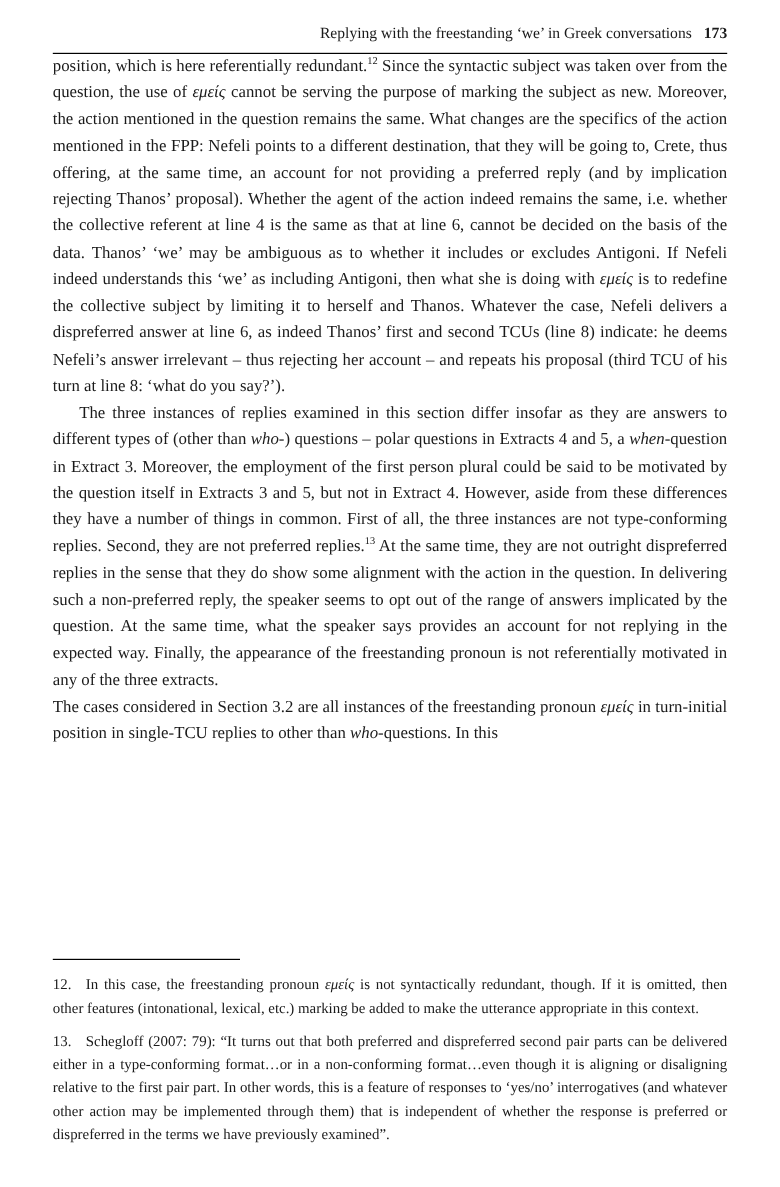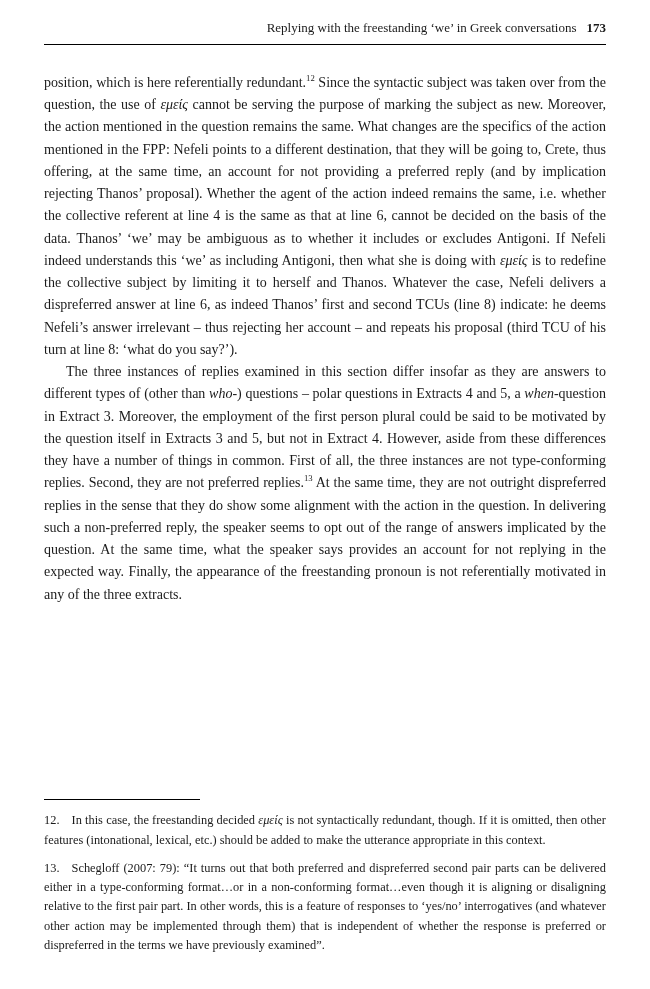--- a/index.html
+++ b/index.html
@@ -24,21 +24,21 @@
     padding-top:4px;
   }
   .running-title{font-weight:normal;}
   .page-number{font-weight:bold;margin-left:10px;}
   .head-rule{
     border:none;
     border-top:1.3px solid #000;
     margin:7px 0 0 0;
   }
   
-  .page-body{flex:0 0 auto;margin-top:27px;}
+  .page-body{flex:0 0 auto;}
   .para{
     font-size:14px;
     line-height:1.59;
     text-align:justify;
     margin:0;
     hyphens:auto;
     -webkit-hyphens:auto;
   }
   .para.indent{text-indent:22px;}
   .para i{font-style:italic;}
@@ -84,23 +84,26 @@
     <hr class="head-rule">
   </header>
 
   <main class="page-body">
     <div id="paragraphs">
         <p class="para"><span>position, which is here referentially redundant.</span><sup>12</sup><span> Since the syntactic subject was taken over from the question, the use of </span><i>εμείς</i><span> cannot be serving the purpose of marking the subject as new. Moreover, the action mentioned in the question remains the same. What changes are the specifics of the action mentioned in the FPP: Nefeli points to a different destination, that they will be going to, Crete, thus offering, at the same time, an account for not providing a preferred reply (and by implication rejecting Thanos’ proposal). Whether the agent of the action indeed remains the same, i.e. whether the collective referent at line 4 is the same as that at line 6, cannot be decided on the basis of the data. Thanos’ ‘we’ may be ambiguous as to whether it includes or excludes Antigoni. If Nefeli indeed understands this ‘we’ as including Antigoni, then what she is doing with </span><i>εμείς</i><span> is to redefine the collective subject by limiting it to herself and Thanos. Whatever the case, Nefeli delivers a dispreferred answer at line 6, as indeed Thanos’ first and second TCUs (line 8) indicate: he deems Nefeli’s answer irrelevant – thus rejecting her account – and repeats his proposal (third TCU of his turn at line 8: ‘what do you say?’).</span></p>
         <p class="para indent"><span>The three instances of replies examined in this section differ insofar as they are answers to different types of (other than </span><i>who</i><span>-) questions – polar questions in Extracts 4 and 5, a </span><i>when</i><span>-question in Extract 3. Moreover, the employment of the first person plural could be said to be motivated by the question itself in Extracts 3 and 5, but not in Extract 4. However, aside from these differences they have a number of things in common. First of all, the three instances are not type-conforming replies. Second, they are not preferred replies.</span><sup>13</sup><span> At the same time, they are not outright dispreferred replies in the sense that they do show some alignment with the action in the question. In delivering such a non-preferred reply, the speaker seems to opt out of the range of answers implicated by the question. At the same time, what the speaker says provides an account for not replying in the expected way. Finally, the appearance of the freestanding pronoun is not referentially motivated in any of the three extracts.</span></p>
       </div>
 
 
+    <div id="paragraphs-after">
+        <p class="para"><span>The cases considered in Section 3.2 are all instances of the freestanding pronoun </span><i>εμείς</i><span> in turn-initial position in single-TCU replies to other than </span><i>who</i><span>-questions. In this</span></p>
+      </div>
   </main>
 
   <footer class="page-footer">
     <hr class="footnote-rule">
     <div id="footnotes-list">
-        <p class="footnote"><span class="fn-num">12.</span><span>In this case, the freestanding decided </span><i>εμείς</i><span> is not syntactically redundant, though. If it is omitted, then other features (intonational, lexical, etc.) should be added to make the utterance appropriate in this context.</span></p>
+        <p class="footnote"><span class="fn-num">12.</span><span>In this case, the freestanding pronoun </span><i>εμείς</i><span> is not syntactically redundant, though. If it is omitted, then other features (intonational, lexical, etc.) marking be added to make the utterance appropriate in this context.</span></p>
         <p class="footnote"><span class="fn-num">13.</span><span>Schegloff (2007: 79): “It turns out that both preferred and dispreferred second pair parts can be delivered either in a type-conforming format…or in a non-conforming format…even though it is aligning or disaligning relative to the first pair part. In other words, this is a feature of responses to ‘yes/no’ interrogatives (and whatever other action may be implemented through them) that is independent of whether the response is preferred or dispreferred in the terms we have previously examined”.</span></p>
       </div>
   </footer>
 
 </div>
 
 </body></html>

